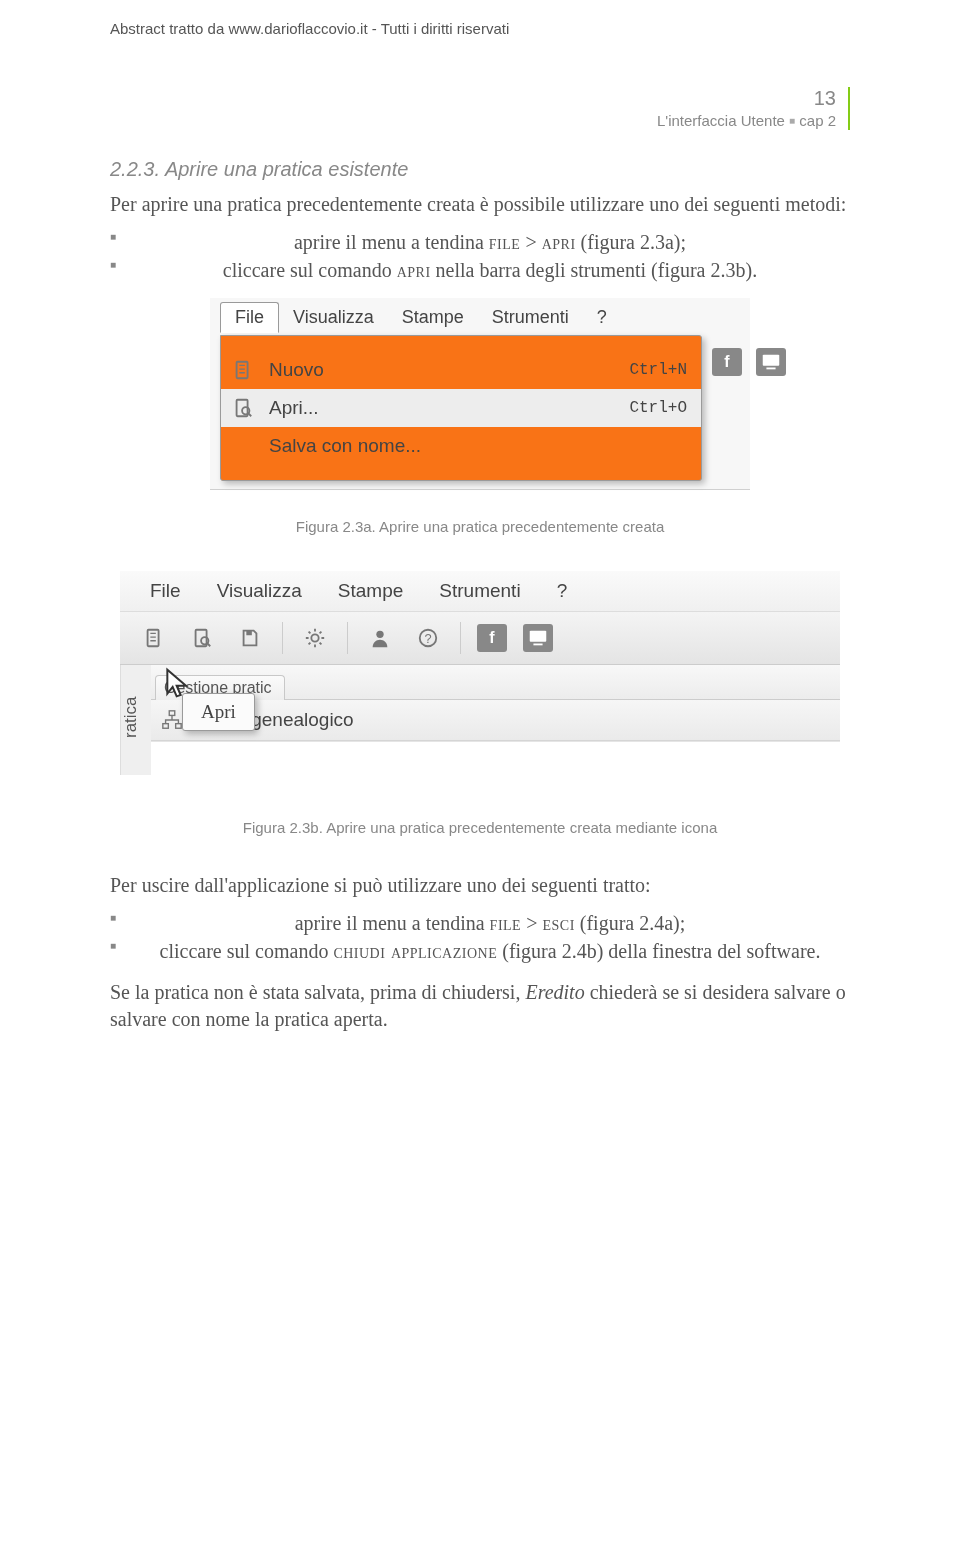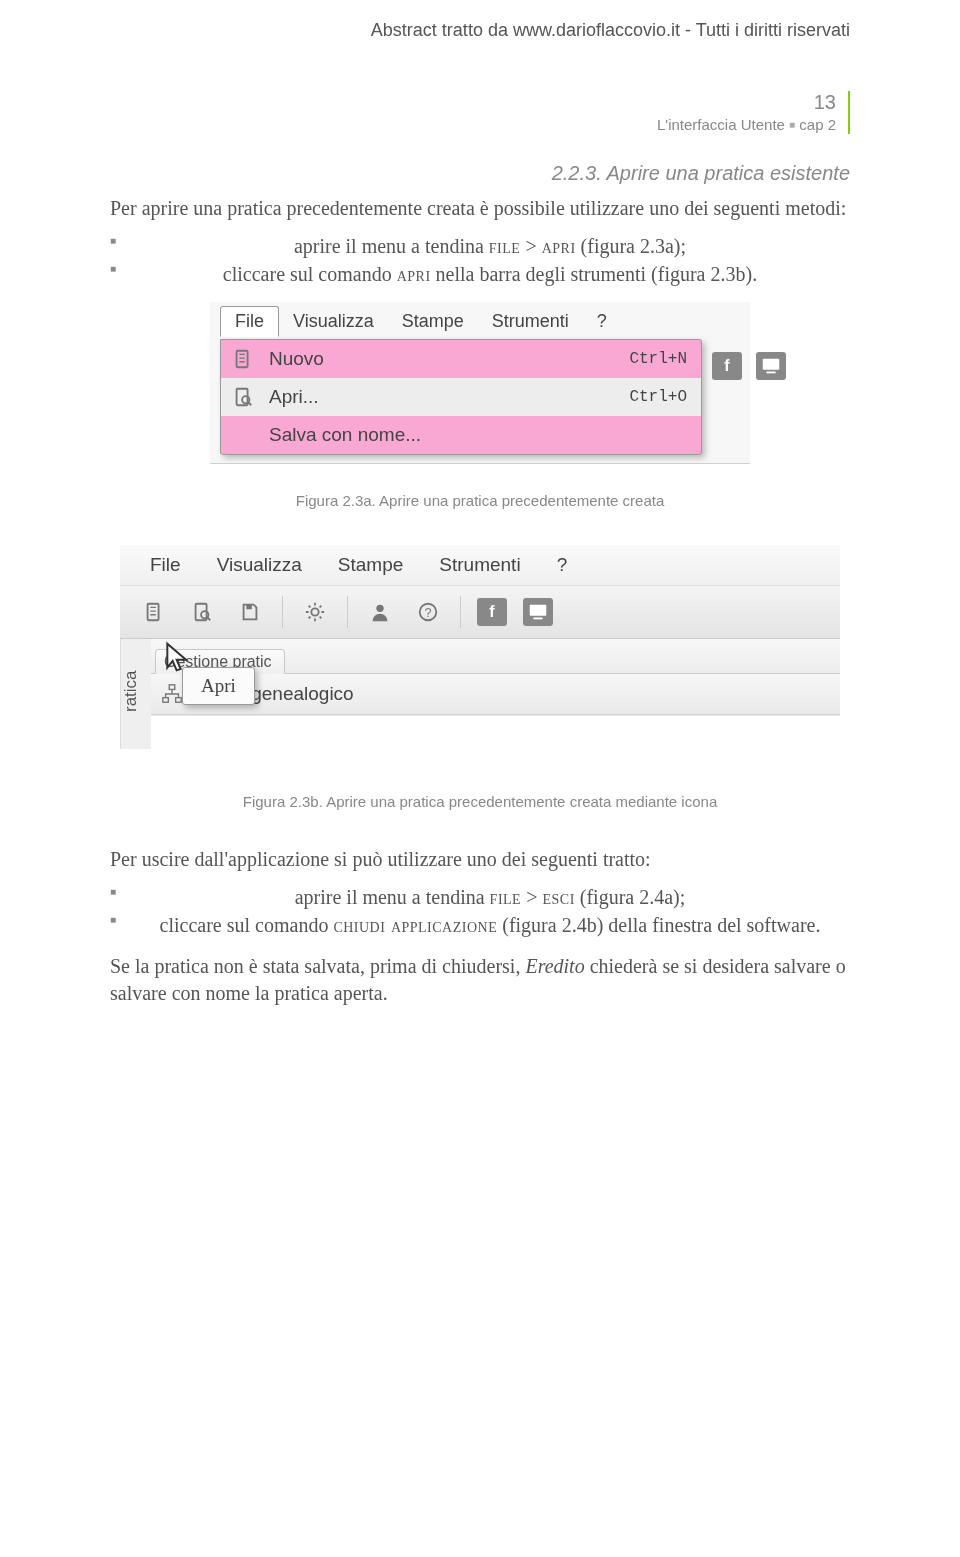--- a/index.html
+++ b/index.html
@@ -6,23 +6,23 @@
     margin: 0;
     font-family: Georgia, 'Times New Roman', serif;
     background: #fff;
     color: #444;
     width: 960px;
   }
   .page {
     padding: 20px 110px 40px 110px;
   }
   .header-line {
-    text-align: right;
+    text-align: left;
     font-family: Arial, sans-serif;
-    font-size: 18px;
+    font-size: 15px;
     color: #555;
     margin-bottom: 50px;
   }
   .running-head {
     text-align: right;
     font-family: Arial, sans-serif;
     font-size: 16px;
     color: #888;
     padding-right: 0;
     border-right: 2px solid #84cc16;
@@ -38,21 +38,20 @@
   }
   .rh-text { font-size: 15px; }
   .sq { font-size: 10px; color: #aaa; vertical-align: 2px; }
   h3.section {
     font-family: Arial, sans-serif;
     font-weight: normal;
     font-style: italic;
     font-size: 20px;
     color: #888;
     margin: 28px 0 10px 0;
-    text-align: right;
   }
   p.body {
     font-size: 20px;
     line-height: 1.35;
     margin: 0 0 10px 0;
     color: #555;
   }
   ul.bullets {
     list-style: none;
     padding: 0;
@@ -112,26 +111,26 @@
     position: relative;
     z-index: 2;
     border-radius: 3px 3px 0 0;
     padding: 4px 14px;
   }
   .figA .dropdown {
     position: relative;
     margin-left: 10px;
     margin-top: -1px;
     width: 480px;
-    background: #f9a8d4;
+    background: #f97316;
     border: 1px solid #9a9a9a;
     border-radius: 0 3px 3px 3px;
     box-shadow: 3px 3px 6px rgba(0,0,0,0.25);
     z-index: 1;
-    padding: 0 0;
+    padding: 15px 0;
   }
   .drop-row {
     display: flex;
     align-items: center;
     height: 38px;
     padding: 0 14px 0 8px;
   }
   .drop-row.hover { background: #ededed; }
   .drop-icon {
     width: 28px; height: 28px;

